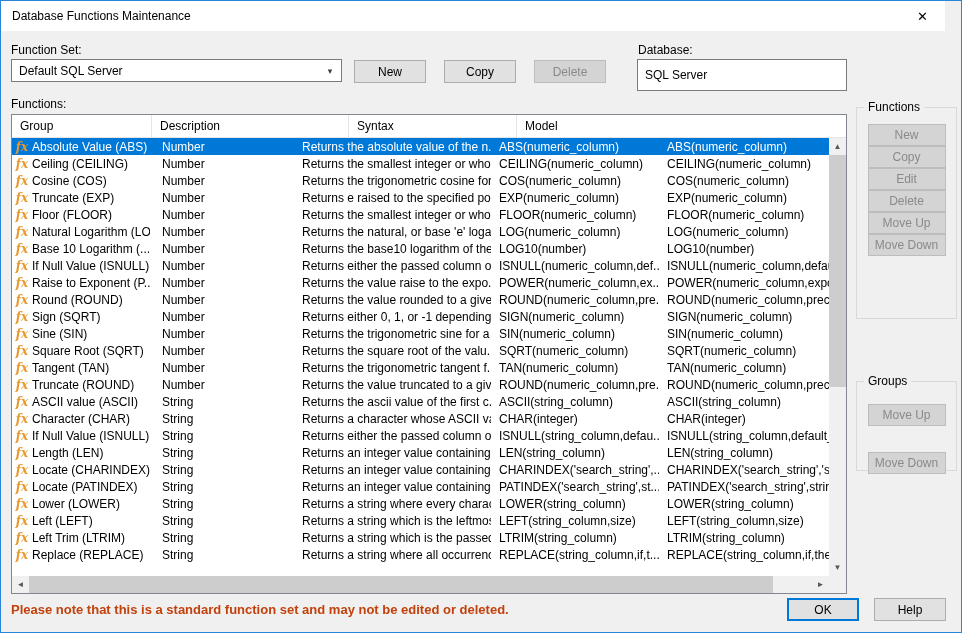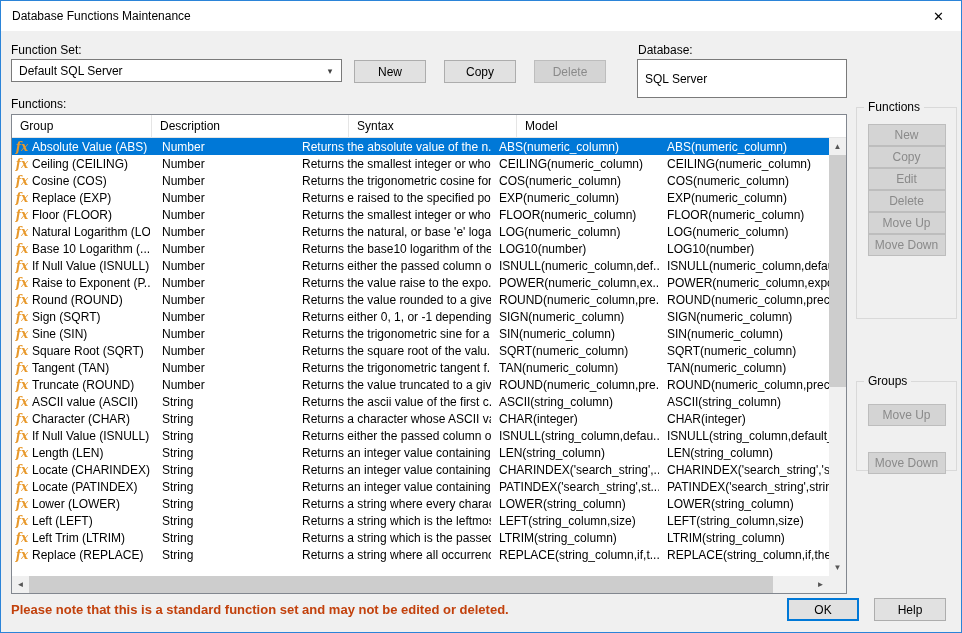--- a/index.html
+++ b/index.html
@@ -11,21 +11,21 @@
     width: 962px; height: 633px;
     background: #f0f0f0;
     border: 1px solid #2b84d8;
     font-size: 12px;
     color: #000;
     overflow: hidden;
   }
 
   
   .titlebar {
-    position: absolute; left: 0; top: 0; right: 0; height: 30px;
+    position: absolute; left: 0; top: 0; right: 16px; height: 30px;
     background: #ffffff;
     display: flex; align-items: center;
   }
   .title { padding-left: 11px; font-size: 12px; }
   .close-btn {
     margin-left: auto; width: 45px; height: 30px;
     display: flex; align-items: center; justify-content: center;
     font-size: 13px; color: #000; cursor: default;
   }
 
@@ -35,21 +35,21 @@
   .combo {
     position: absolute; left: 10px; top: 58px; width: 331px; height: 23px;
     background: #fff; border: 1px solid #7a7a7a;
     display: flex; align-items: center; padding-left: 7px;
   }
   .combo-arrow {
     margin-left: auto; width: 22px; text-align: center;
     font-size: 9px; color: #404040;
   }
   .textbox {
-    position: absolute; left: 636px; top: 58px; width: 210px; height: 39px;
+    position: absolute; left: 636px; top: 58px; width: 210px; height: 32px;
     background: #fff; border: 1px solid #7a7a7a;
     padding-left: 7px; font: inherit; color: #000;
   }
 
   
   .btn {
     position: absolute; height: 23px; width: 72px;
     background: #e1e1e1; border: 1px solid #adadad;
     font-family: "Liberation Sans", sans-serif; font-size: 12px;
     color: #000; text-align: center;
@@ -202,21 +202,21 @@
       <span class="nm">Cosine (COS)</span>
     </div>
     <div class="cell c-group">Number</div>
     <div class="cell c-desc">Returns the trigonometric cosine for ...</div>
     <div class="cell c-syntax">COS(numeric_column)</div>
     <div class="cell c-model">COS(numeric_column)</div>
   </div>
         <div class="row">
     <div class="cell c-name">
       <span class="fx">fx</span>
-      <span class="nm">Replace (EXP)</span>
+      <span class="nm">Truncate (EXP)</span>
     </div>
     <div class="cell c-group">Number</div>
     <div class="cell c-desc">Returns e raised to the specified po...</div>
     <div class="cell c-syntax">EXP(numeric_column)</div>
     <div class="cell c-model">EXP(numeric_column)</div>
   </div>
         <div class="row">
     <div class="cell c-name">
       <span class="fx">fx</span>
       <span class="nm">Floor (FLOOR)</span>

